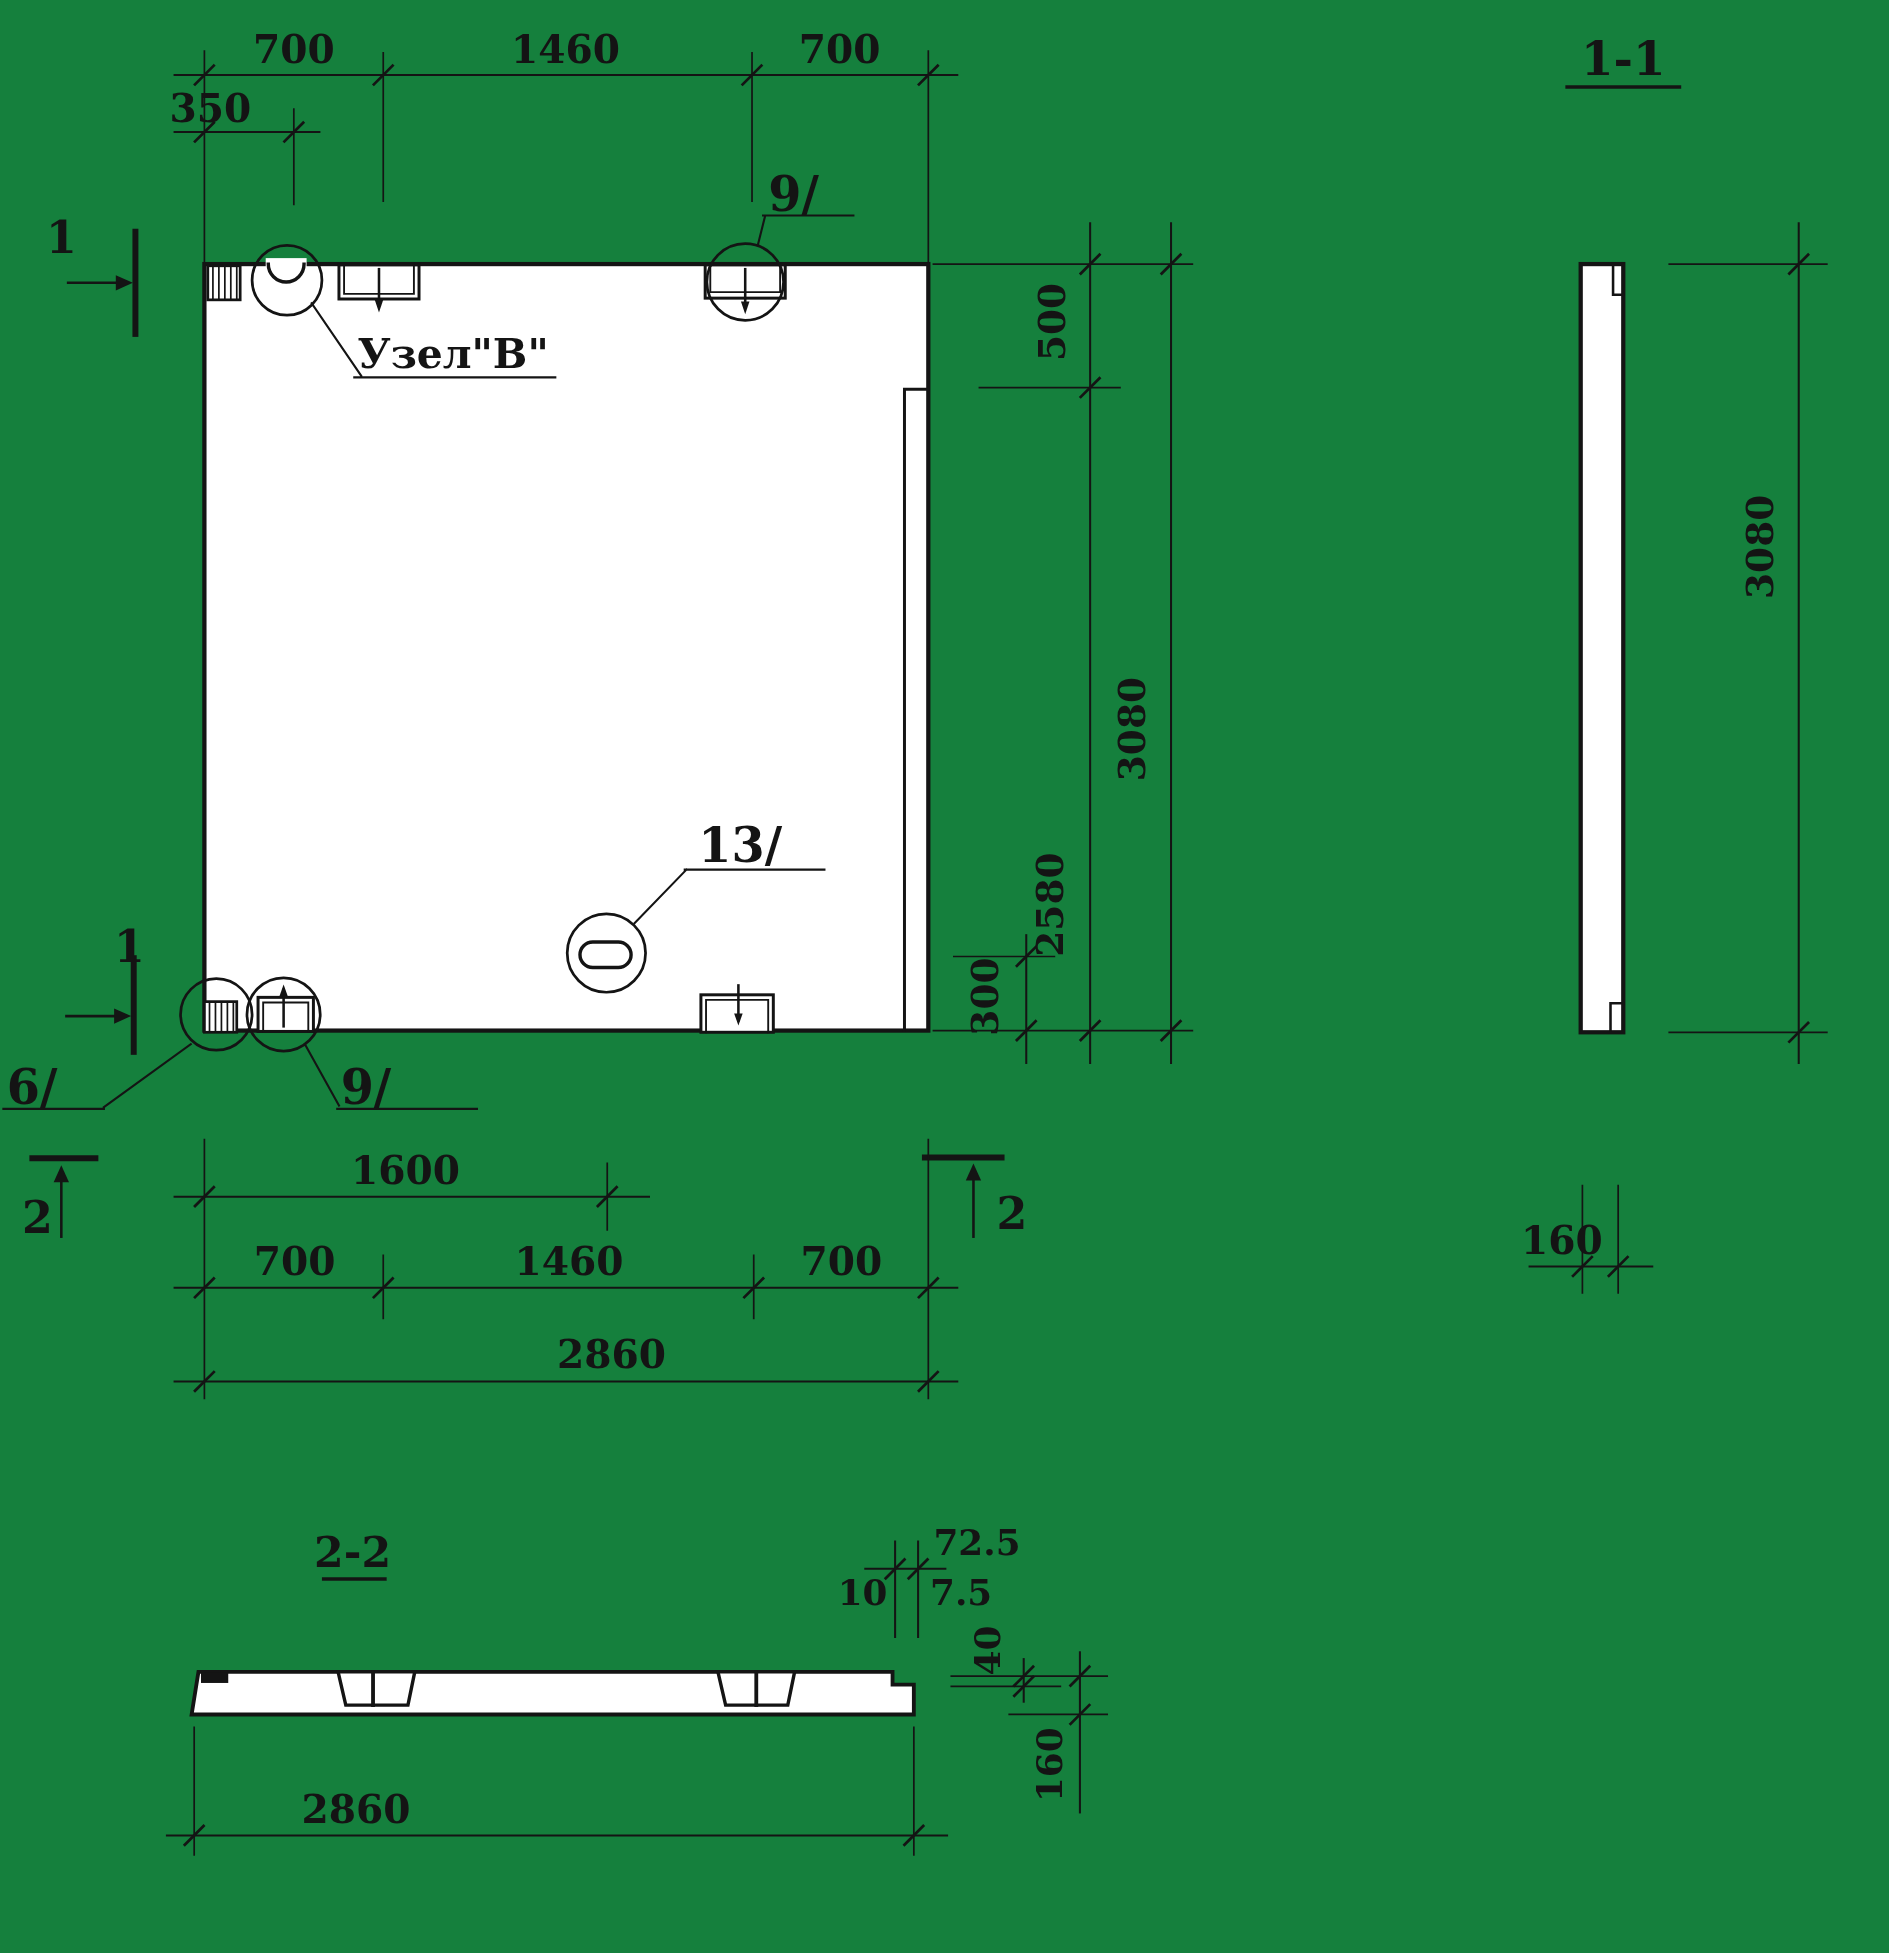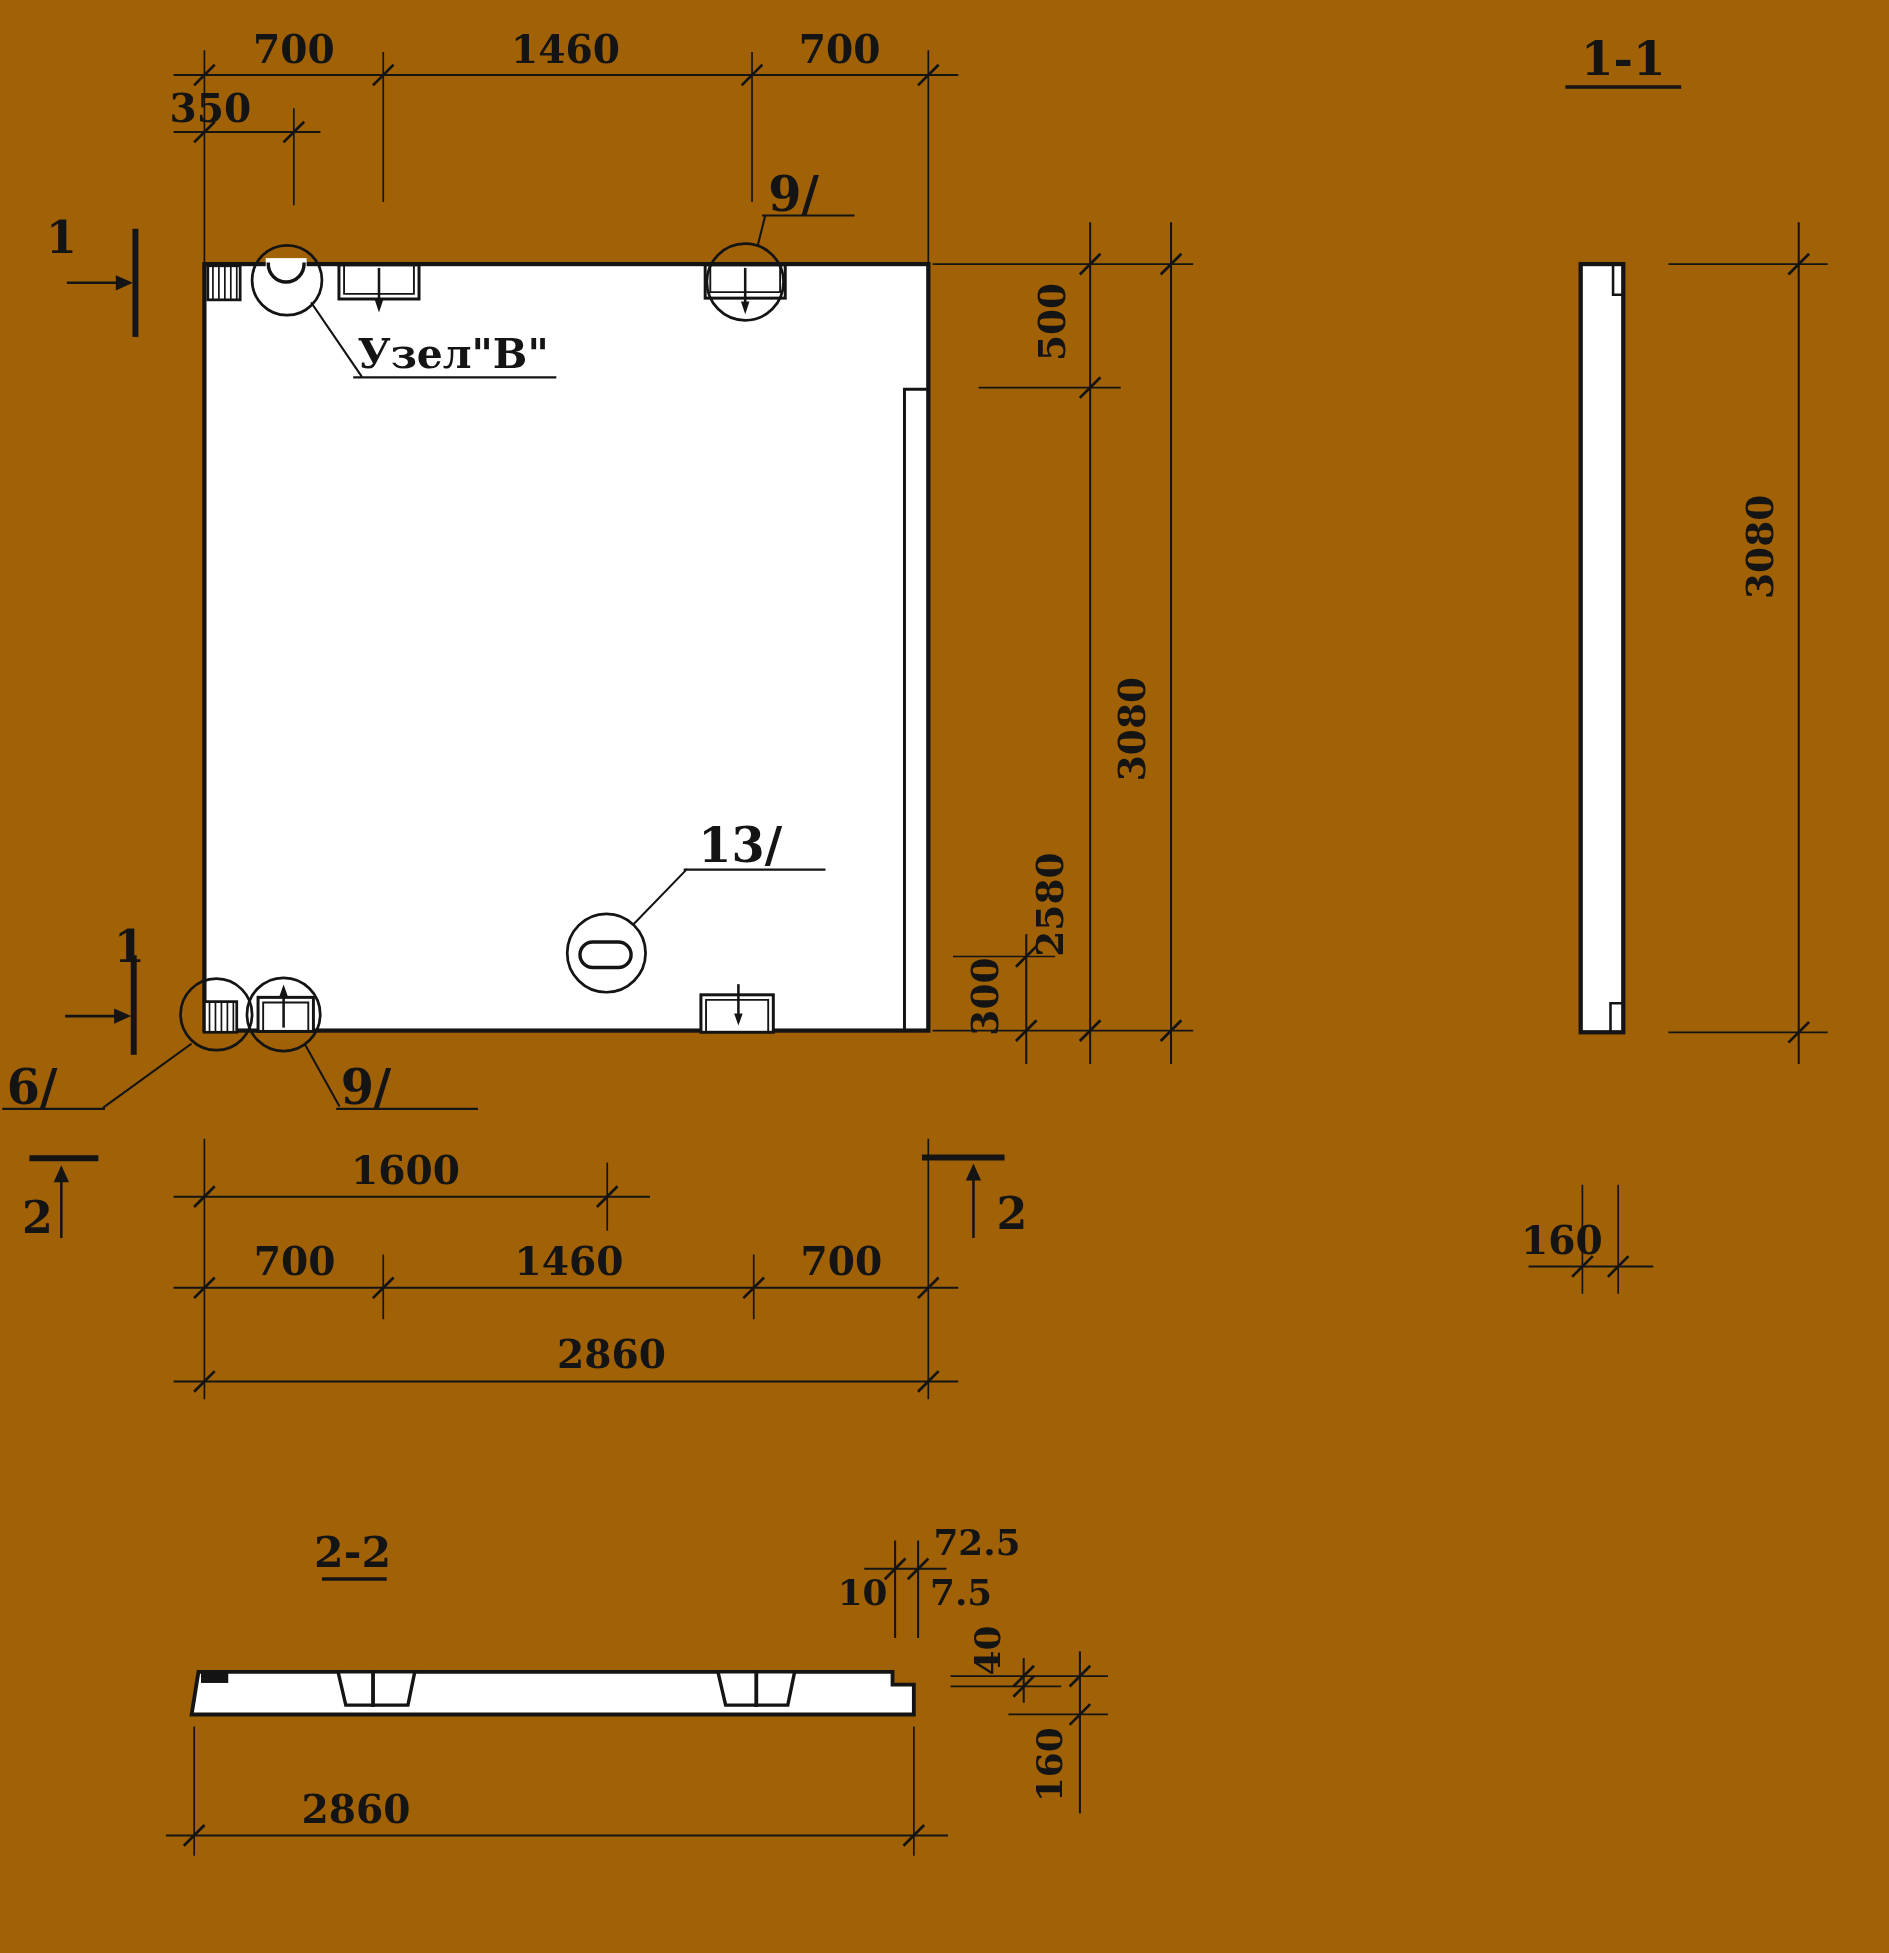--- a/index.html
+++ b/index.html
@@ -1,16 +1,16 @@
 <!DOCTYPE html>
 <html style="font-size:13.6px"><head>
 <meta charset="utf-8">
 <style>
   html,body{margin:0;padding:0;background:#e8e8e8;}
-  #sheet{position:relative;width:1889px;height:1953px;background:#a16207;overflow:hidden;}
+  #sheet{position:relative;width:1889px;height:1953px;background:#15803d;overflow:hidden;}
   svg{position:absolute;left:0;top:0;width:100%;height:100%;}
   .ln{stroke:#141414;fill:none;stroke-linecap:square;}
   .fillw{fill:#ffffff;}
   .solid{fill:#141414;stroke:none;}
   .w7{stroke-width:7;} .w5{stroke-width:5;} .w45{stroke-width:4.5;}
   .w4{stroke-width:4;} .w35{stroke-width:3.5;} .w32{stroke-width:3.2;}
   .w3{stroke-width:3;} .w25{stroke-width:2.5;} .w24{stroke-width:2.4;}
   .w22{stroke-width:2.2;} .w2{stroke-width:2;}
   text{font-family:"DejaVu Serif","Liberation Serif",serif;font-weight:700;fill:#141414;}
   .t42{font-size:42px;} .t44{font-size:44px;} .t46{font-size:46px;}

